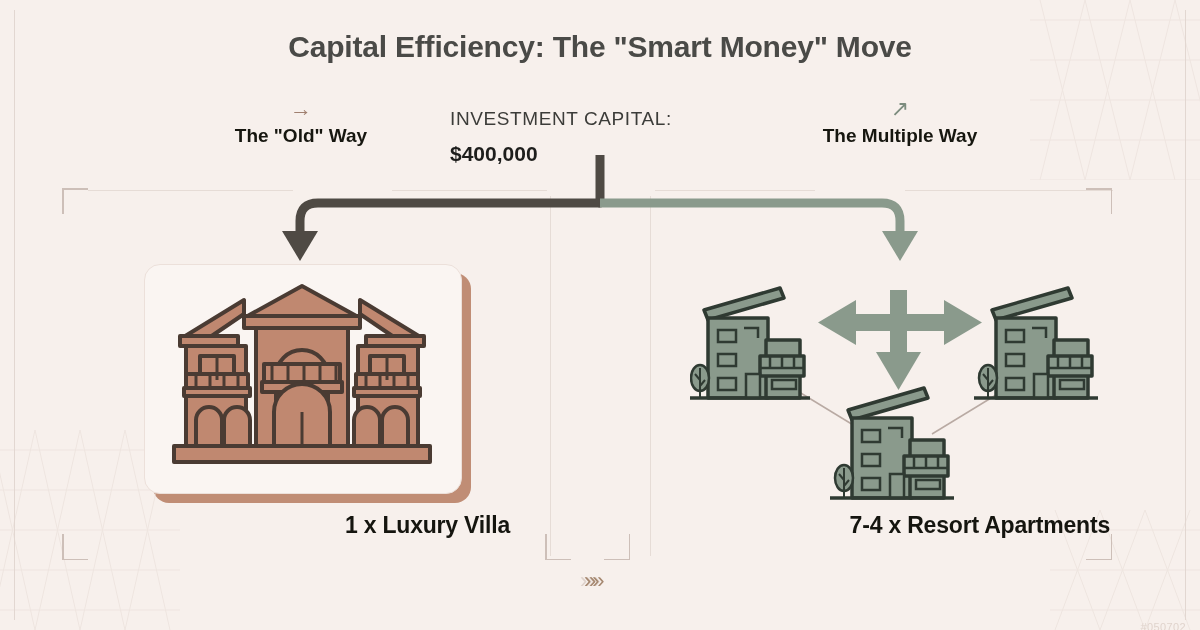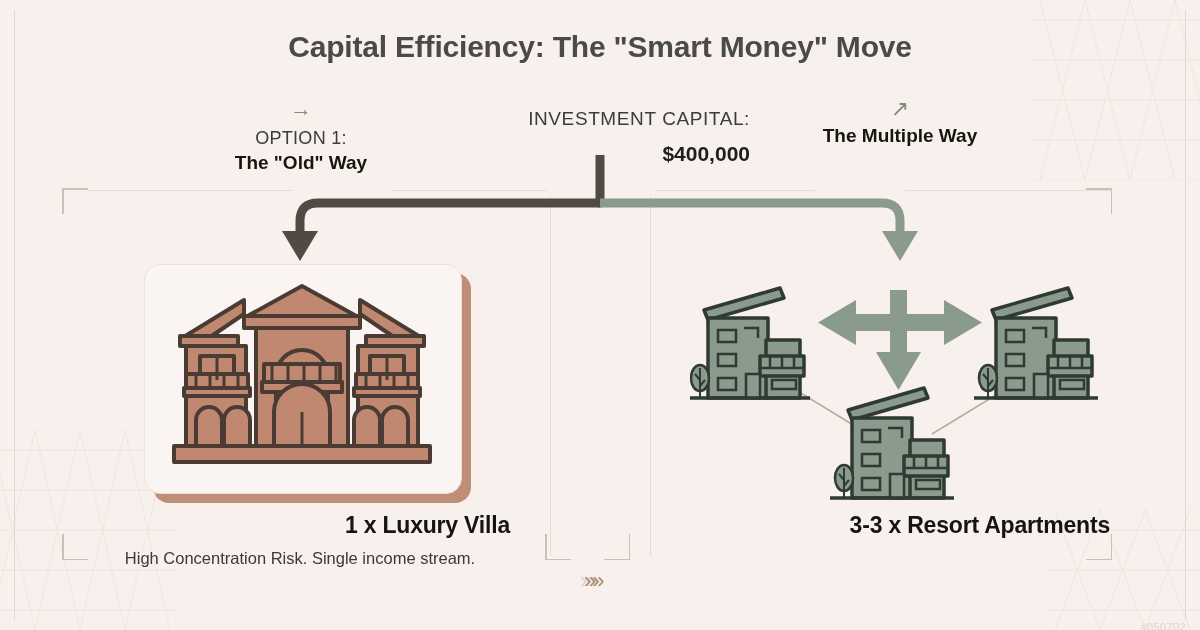--- a/index.html
+++ b/index.html
@@ -31,21 +31,21 @@
   .vhair { position:absolute; width:1px; background:#e6dcd6; pointer-events:none; }
 
   
   #title {
     position:absolute; top:30px; left:0; width:1200px;
     text-align:center; font-size:30px; font-weight:bold;
     letter-spacing:-.2px; color:#4a4a47;
   }
 
   
-  #capital { position:absolute; top:108px; left:450px; width:300px; text-align:right; }
+  #capital { position:absolute; top:108px; left:450px; width:300px; text-align:left; }
   #capital .lbl { font-size:19px; letter-spacing:.6px; color:#3c3c39; }
   #capital .amt { font-size:21px; font-weight:bold; margin-top:12px; color:#1e1e1c; }
 
   
   .opt { position:absolute; width:300px; text-align:center; }
   .opt.left  { top:98px; left:151px; }
   .opt.right { top:98px; left:750px; }
   .opt .ico { font-size:22px; line-height:22px; height:24px; }
   .opt.left  .ico { color:#a08070; }
   .opt.right .ico { color:#7c8c7e; }
@@ -146,21 +146,20 @@
 
   <div id="title">Capital Efficiency: The "Smart Money" Move</div>
 
   <div id="capital">
     <div class="lbl">INVESTMENT CAPITAL:</div>
     <div class="amt">$400,000</div>
   </div>
 
   <div class="opt left">
     <div class="ico">→</div>
-    <div class="k">OPTION 1:</div>
     <div class="v">The "Old" Way</div>
   </div>
   <div class="opt right">
     <div class="ico">↗</div>
     <div class="v">The Multiple Way</div>
   </div>
 
   <svg id="connector" viewBox="0 0 1200 115">
     <path d="M600 0 V48" stroke="#4f4a44" stroke-width="9" fill="none" stroke-linecap="round"></path>
     <path d="M600 48 H318 Q300 48 300 66 V78" stroke="#4f4a44" stroke-width="9" fill="none" stroke-linejoin="round"></path>
@@ -294,23 +293,22 @@
       <path d="M46 46 h14 v10" stroke="#2f3a32" stroke-width="2.5" fill="none"></path>
       <path d="M62 86 h44 M72 74 v12 M84 74 v12 M96 74 v12" stroke="#2f3a32" stroke-width="2.5" fill="none"></path>
       <ellipse cx="2" cy="96" rx="9" ry="13" stroke="#2f3a32" stroke-width="2.5" fill="#8a9a8c"></ellipse>
       <path d="M2 86 V116 M2 98 l-5 -6 M2 104 l5 -6" stroke="#2f3a32" stroke-width="2" fill="none"></path>
       <path d="M-12 116 H112" stroke="#2f3a32" stroke-width="3.5"></path>
     </g>
   </svg>
 
   <div class="cap left">
     <div class="h">1 x Luxury Villa</div>
-    <div class="s">High Concentration Risk. Single income stream.</div>
   </div>
   <div class="cap right">
-    <div class="h">3-3 x Resort Apartments</div>
+    <div class="h">7-4 x Resort Apartments</div>
   </div>
 
   <div id="chevGhost">»»</div>
   <div id="chev">»»</div>
 
   <div id="watermark">#050702</div>
 </div>
 
 </body></html>

